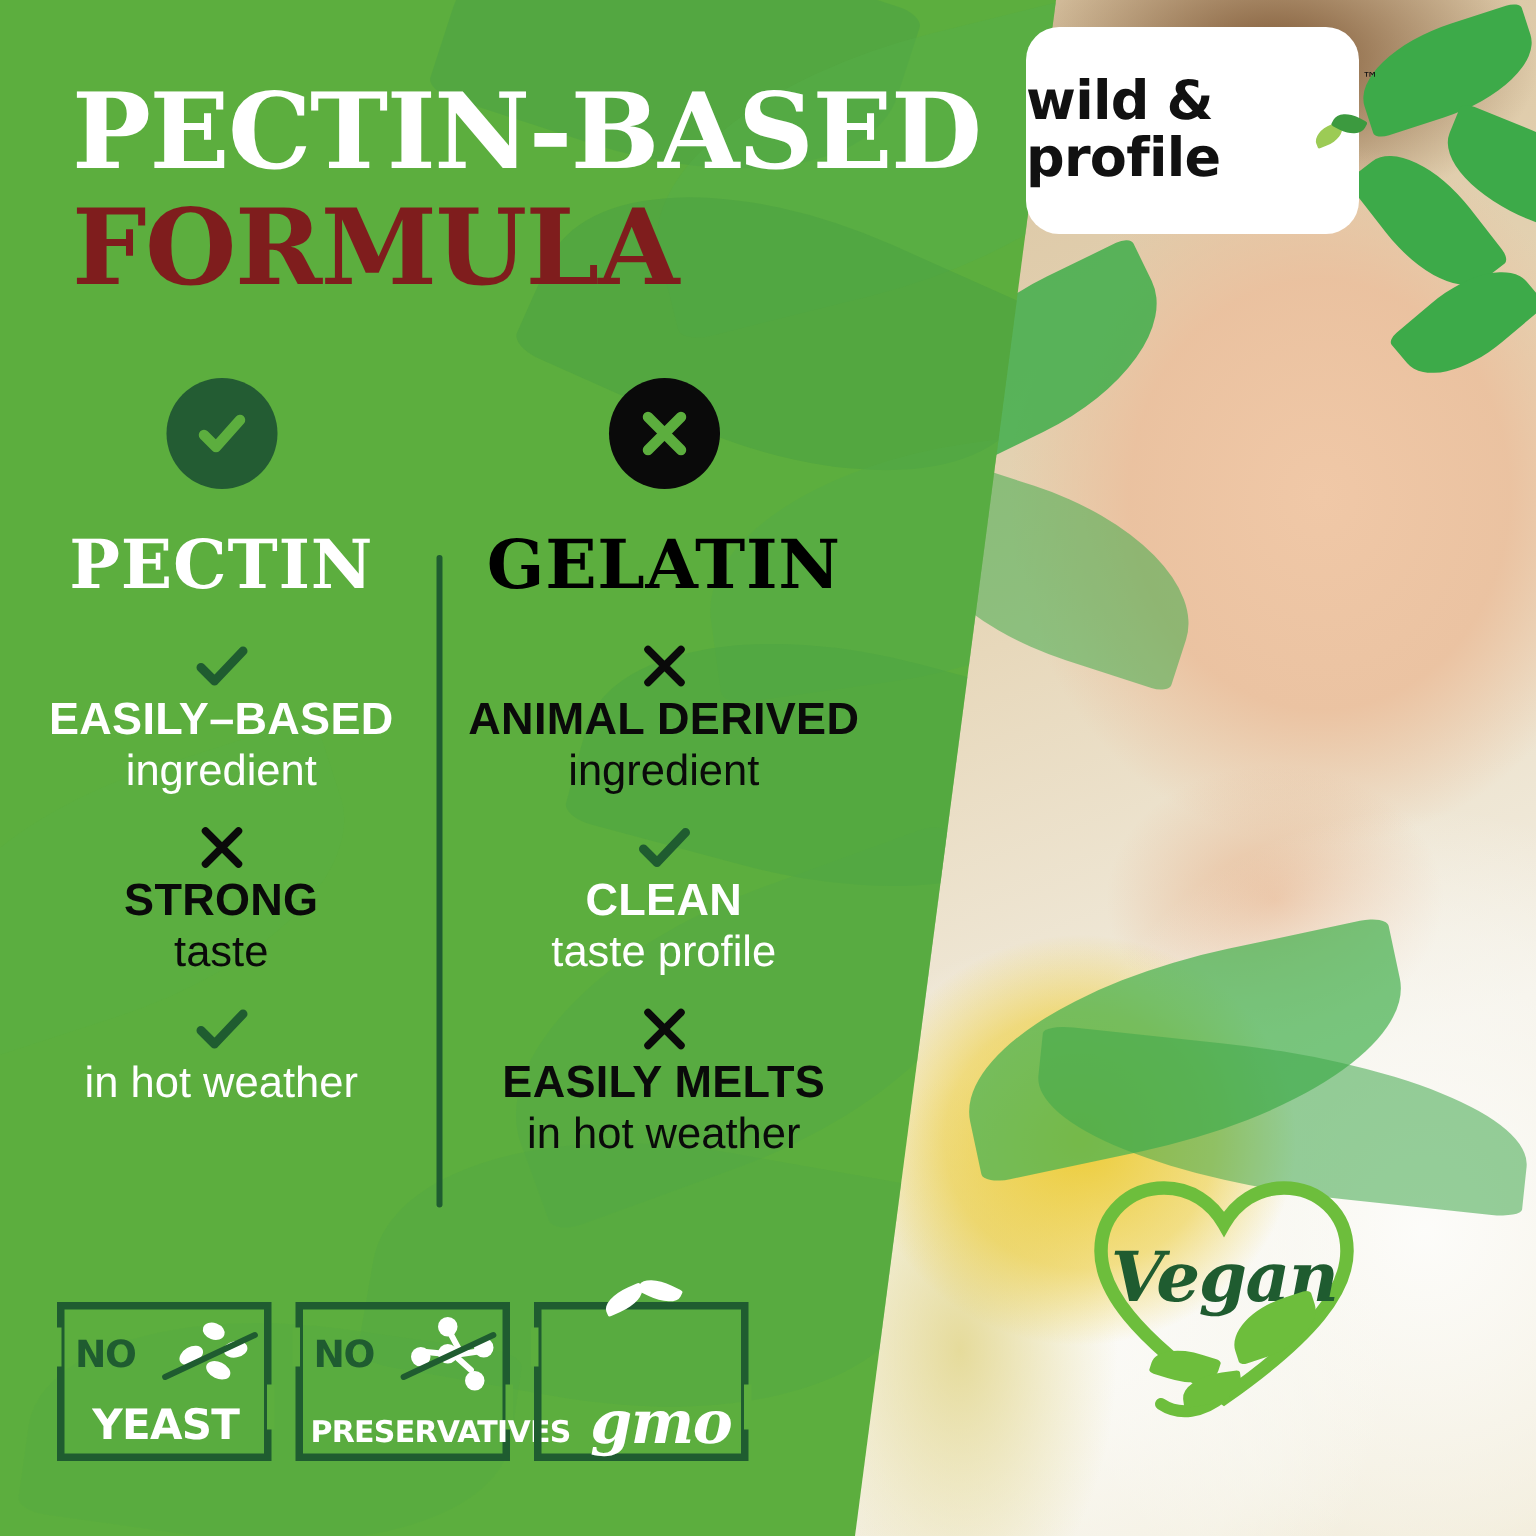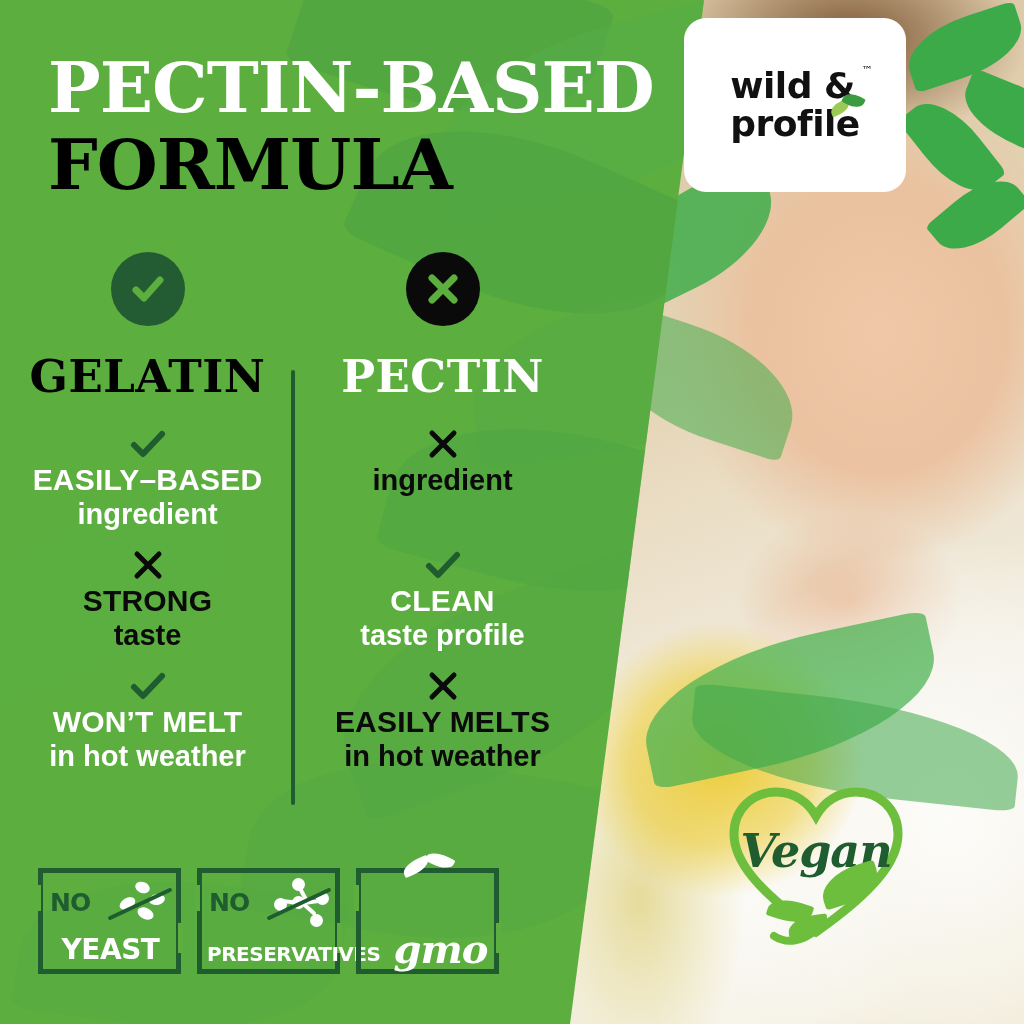--- a/index.html
+++ b/index.html
@@ -64,23 +64,23 @@
   .pl3{left:360px;top:140px;width:330px;height:165px;background:#49a041;transform:rotate(24deg);opacity:.5;}
   .pl4{left:470px;top:300px;width:300px;height:150px;background:#55ab46;transform:rotate(-8deg);opacity:.45;}
   .pl5{left:390px;top:430px;width:330px;height:160px;background:#4ba243;transform:rotate(15deg);opacity:.42;}
   .pl6{left:330px;top:600px;width:340px;height:170px;background:#52a845;transform:rotate(-20deg);opacity:.4;}
   .pl7{left:250px;top:760px;width:360px;height:180px;background:#4fa644;transform:rotate(10deg);opacity:.35;}
   .pl8{left:-60px;top:520px;width:300px;height:150px;background:#57ae48;transform:rotate(-18deg);opacity:.25;}
   .pl9{left:20px;top:880px;width:320px;height:150px;background:#52a945;transform:rotate(8deg);opacity:.22;}
 
   
   .logo-card{
-    position:absolute;left:684px;top:18px;width:222px;height:174px;
+    position:absolute;left:684px;top:18px;width:222px;height:138px;
     background:#fff;border-radius:22px;
-    display:flex;flex-direction:column;align-items:center;justify-content:center;
+    display:flex;flex-direction:column;justify-content:center;
   }
   .logo-wrap{position:relative;}
   .logo-l1,.logo-l2{
     font-family:"DejaVu Sans",sans-serif;
     font-weight:bold;color:#111;line-height:1.02;letter-spacing:-.5px;
   }
   .logo-l1{font-size:36px;}
   .logo-l2{font-size:36px;margin-top:1px;}
   .logo-tm{position:absolute;right:-13px;top:-4px;font-size:11px;color:#111;
            font-family:"DejaVu Sans",sans-serif;}
@@ -90,21 +90,21 @@
   .ll2{left:13px;top:0;width:21px;height:13px;background:#3c9a3f;transform:rotate(28deg);}
 
   
   .headline{position:absolute;left:48px;top:52px;}
   .h-l1{
     font-family:"DejaVu Serif",serif;font-weight:bold;
     font-size:70px;color:#ffffff;letter-spacing:-1px;line-height:1.04;
   }
   .h-l2{
     font-family:"DejaVu Serif",serif;font-weight:bold;
-    font-size:70px;color:#000000;letter-spacing:-1px;line-height:1.04;margin-top:4px;
+    font-size:70px;color:#7f1d1d;letter-spacing:-1px;line-height:1.04;margin-top:4px;
   }
 
   
   .compare{position:absolute;left:0;top:252px;width:590px;}
   .badge-row{display:flex;}
   .badge-cell{width:295px;display:flex;justify-content:center;}
   .circ{width:74px;height:74px;border-radius:50%;
         display:flex;align-items:center;justify-content:center;}
   .circ.ok{background:#235c33;}
   .circ.no{background:#0a0a0a;}
@@ -121,21 +121,21 @@
   .divider{
     position:absolute;left:291px;top:118px;width:4px;height:435px;
     background:#1f5c30;border-radius:2px;
   }
 
   .rows{margin-top:22px;}
   .cmp-row{display:flex;margin-bottom:16px;}
   .cmp-cell{width:295px;display:flex;flex-direction:column;align-items:center;}
   .mini{height:38px;display:flex;align-items:center;justify-content:center;}
   .t-bold{font-size:30px;font-weight:bold;line-height:1.12;letter-spacing:.2px;text-align:center;}
-  .t-reg{font-size:29px;font-weight:bold;line-height:1.12;text-align:center;margin-top:1px;}
+  .t-reg{font-size:29px;font-weight:normal;line-height:1.12;text-align:center;margin-top:1px;}
   .light{color:#ffffff;}
   .dark{color:#0a0a0a;}
 
   
   .badges{position:absolute;left:38px;top:868px;display:flex;gap:16px;}
   .bdg{position:relative;width:143px;height:106px;}
   .bdg-border{position:absolute;inset:0;border:5px solid #1f5c30;}
   .bdg-border::before{content:"";position:absolute;left:-7px;top:12px;width:5px;height:26px;background:#5cae3e;}
   .bdg-border::after{content:"";position:absolute;right:-7px;bottom:16px;width:5px;height:30px;background:#5cae3e;}
   .bdg-no{position:absolute;left:12px;top:20px;font-size:25px;font-weight:bold;color:#1f5c30;
@@ -252,24 +252,24 @@
         <div class="circ no">
           <svg width="40" height="40" viewBox="0 0 40 40" aria-hidden="true">
             <path d="M9 9 L31 31 M31 9 L9 31" fill="none" stroke="#5cae3e" stroke-width="7" stroke-linecap="round"></path>
           </svg>
         </div>
       </div>
     </div>
 
     <div class="head-row">
       <div class="head-cell">
+        <div class="col-title pectin">PECTIN</div>
+      </div>
+      <div class="head-cell">
         <div class="col-title gelatin">GELATIN</div>
-      </div>
-      <div class="head-cell">
-        <div class="col-title pectin">PECTIN</div>
       </div>
     </div>
 
     <div class="divider"></div>
 
     <div class="rows">
 
       <div class="cmp-row">
         <div class="cmp-cell">
           <div class="mini">
@@ -279,20 +279,21 @@
           </div>
           <div class="t-bold light">EASILY–BASED</div>
           <div class="t-reg light">ingredient</div>
         </div>
         <div class="cmp-cell">
           <div class="mini">
             <svg width="32" height="30" viewBox="0 0 32 30" aria-hidden="true">
               <path d="M5 4 L27 26 M27 4 L5 26" fill="none" stroke="#0a0a0a" stroke-width="5" stroke-linecap="round"></path>
             </svg>
           </div>
+          <div class="t-bold dark">ANIMAL DERIVED</div>
           <div class="t-reg dark">ingredient</div>
         </div>
       </div>
 
       <div class="cmp-row">
         <div class="cmp-cell">
           <div class="mini">
             <svg width="32" height="30" viewBox="0 0 32 30" aria-hidden="true">
               <path d="M5 4 L27 26 M27 4 L5 26" fill="none" stroke="#0a0a0a" stroke-width="5" stroke-linecap="round"></path>
             </svg>
@@ -311,21 +312,20 @@
         </div>
       </div>
 
       <div class="cmp-row">
         <div class="cmp-cell">
           <div class="mini">
             <svg width="36" height="30" viewBox="0 0 36 30" aria-hidden="true">
               <path d="M4 16 L13 25 L32 5" fill="none" stroke="#1f5c30" stroke-width="6" stroke-linecap="round" stroke-linejoin="round"></path>
             </svg>
           </div>
-          <div class="t-bold light">WON’T MELT</div>
           <div class="t-reg light">in hot weather</div>
         </div>
         <div class="cmp-cell">
           <div class="mini">
             <svg width="32" height="30" viewBox="0 0 32 30" aria-hidden="true">
               <path d="M5 4 L27 26 M27 4 L5 26" fill="none" stroke="#0a0a0a" stroke-width="5" stroke-linecap="round"></path>
             </svg>
           </div>
           <div class="t-bold dark">EASILY MELTS</div>
           <div class="t-reg dark">in hot weather</div>

